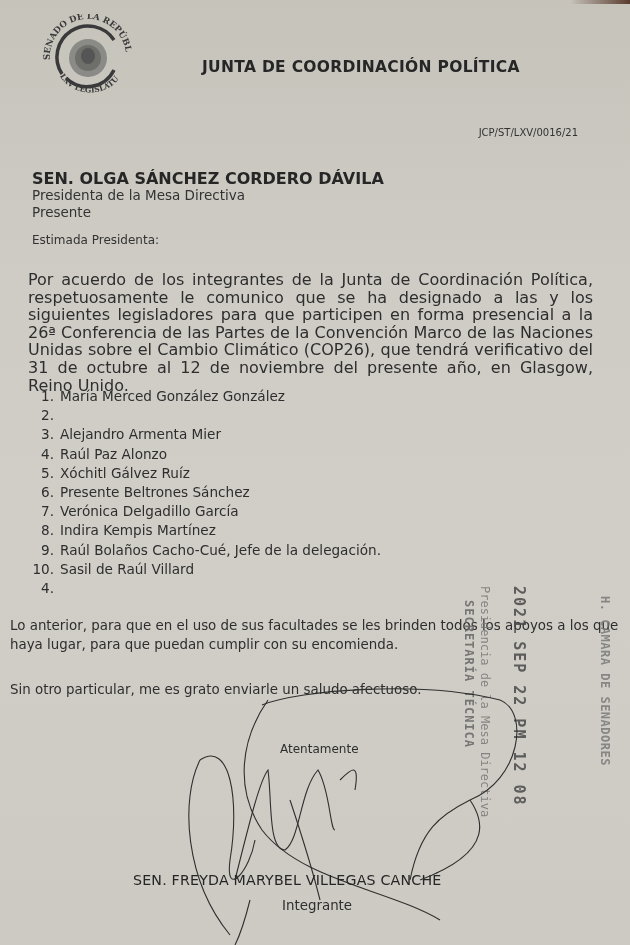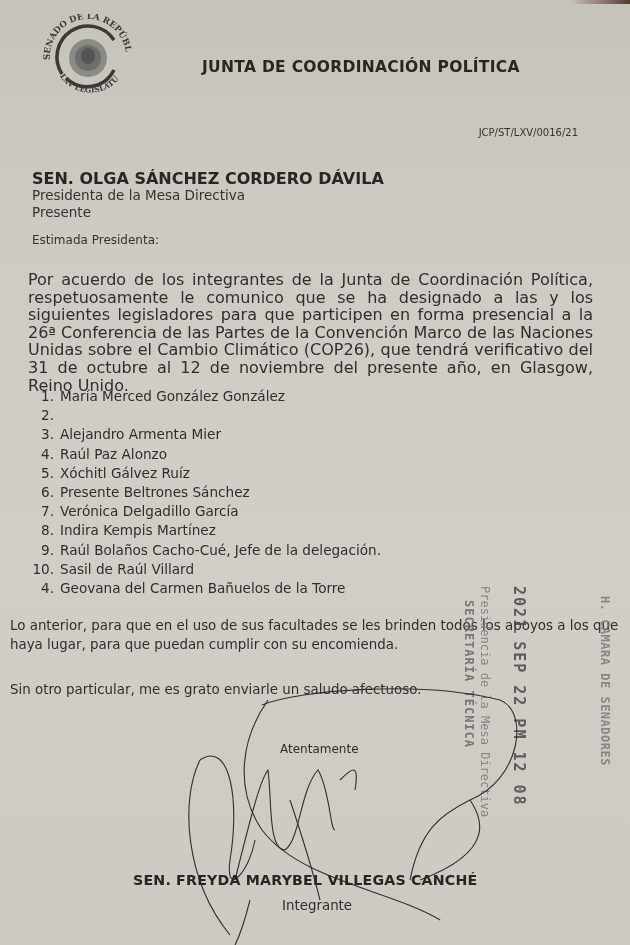--- a/index.html
+++ b/index.html
@@ -34,21 +34,21 @@
     .body-para {
       position: absolute; left: 28px; top: 260px; width: 565px;
       font-size: 16px; line-height: 17.6px; text-align: justify; color: #2e2e2e; margin-top: 11px;
     }
     .list { position: absolute; left: 30px; top: 387px; margin: 0; padding: 0; list-style: none; font-size: 13.6px; line-height: 19.2px; color: #2e2e2e; }
     .list li { display: flex; }
     .list .num { width: 24px; text-align: right; margin-right: 6px; }
     .closing1 { position: absolute; left: 10px; top: 616px; width: 612px; font-size: 13.4px; line-height: 19px; color: #2e2e2e; }
     .closing2 { position: absolute; left: 10px; top: 682px; font-size: 13.4px; color: #2e2e2e; }
     .atentamente { position: absolute; left: 280px; top: 742px; font-size: 12px; color: #2e2e2e; }
-    .signer-name { position: absolute; left: 133px; top: 872px; font-weight: bold; font-size: 14.2px; color: #262626; letter-spacing: 0.2px; }
+    .signer-name { position: absolute; left: 133px; top: 872px; font-weight: normal; font-size: 14.2px; color: #262626; letter-spacing: 0.2px; }
     .signer-role { position: absolute; left: 282px; top: 898px; font-size: 13.4px; color: #2e2e2e; }
     .stamp { position: absolute; color: #6b6b6b; font-family: "DejaVu Sans Mono", monospace; white-space: nowrap; transform-origin: left top; opacity: 0.85; }
     .stamp-date { left: 528px; top: 586px; transform: rotate(90deg); font-weight: bold; font-size: 15px; color: #4a4a4a; letter-spacing: 2px; }
     .stamp-camara { left: 612px; top: 596px; transform: rotate(90deg); font-size: 12px; font-weight: bold; color: #7a7a7a; letter-spacing: 0.5px; }
     .stamp-pres { left: 492px; top: 586px; transform: rotate(90deg); font-size: 12px; color: #777; }
     .stamp-sec { left: 476px; top: 600px; transform: rotate(90deg); font-size: 12px; font-weight: bold; color: #666; letter-spacing: 1px; }
     .signature { position: absolute; left: 0; top: 0; width: 630px; height: 945px; pointer-events: none; }
   </style>
 </head>
 <body>
@@ -125,21 +125,20 @@
     <li>
         <span class="num">9.</span>
         <span>Raúl Bolaños Cacho-Cué, Jefe de la delegación.</span>
       </li>
     <li>
         <span class="num">10.</span>
         <span>Sasil de Raúl Villard</span>
       </li>
     <li>
         <span class="num">4.</span>
-        <span>Geovana del Carmen Bañuelos de la Torre</span>
       </li>
   </ol>
 
   <div class="closing1">Lo anterior, para que en el uso de sus facultades se les brinden todos los apoyos a los que haya lugar, para que puedan cumplir con su encomienda.</div>
   <div class="closing2">Sin otro particular, me es grato enviarle un saludo afectuoso.</div>
 
   <div class="stamp stamp-camara">H. CAMARA DE SENADORES</div>
   <div class="stamp stamp-date">2021 SEP 22 PM 12 08</div>
   <div class="stamp stamp-pres">Presidencia de la Mesa Directiva</div>
   <div class="stamp stamp-sec">SECRETARÍA TÉCNICA</div>

